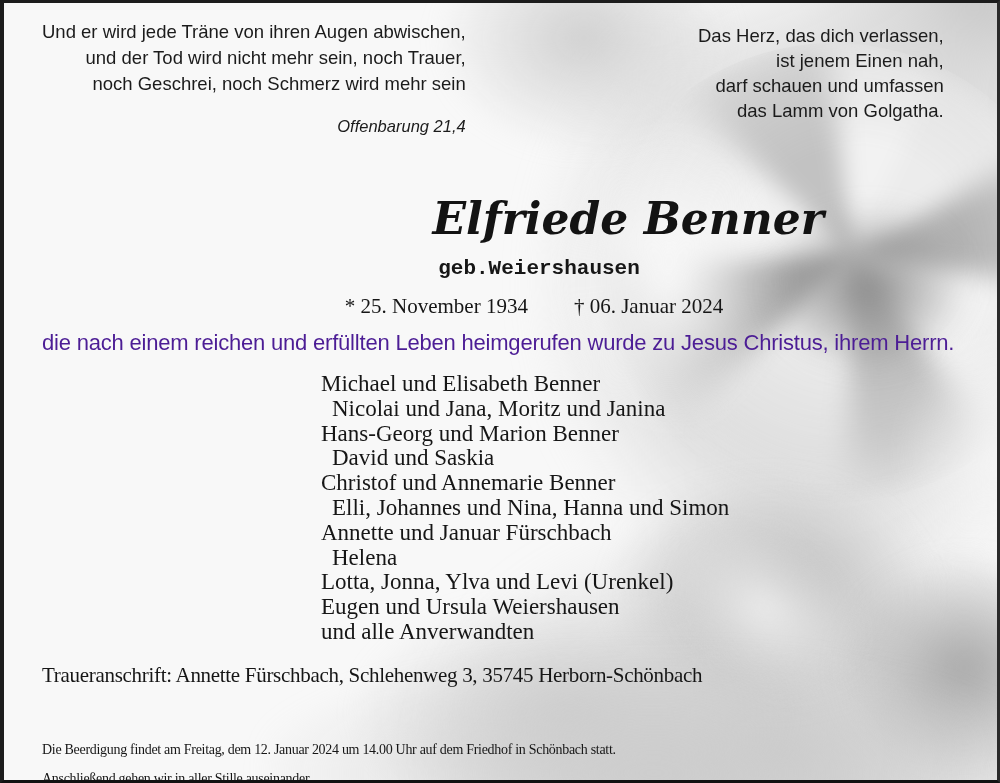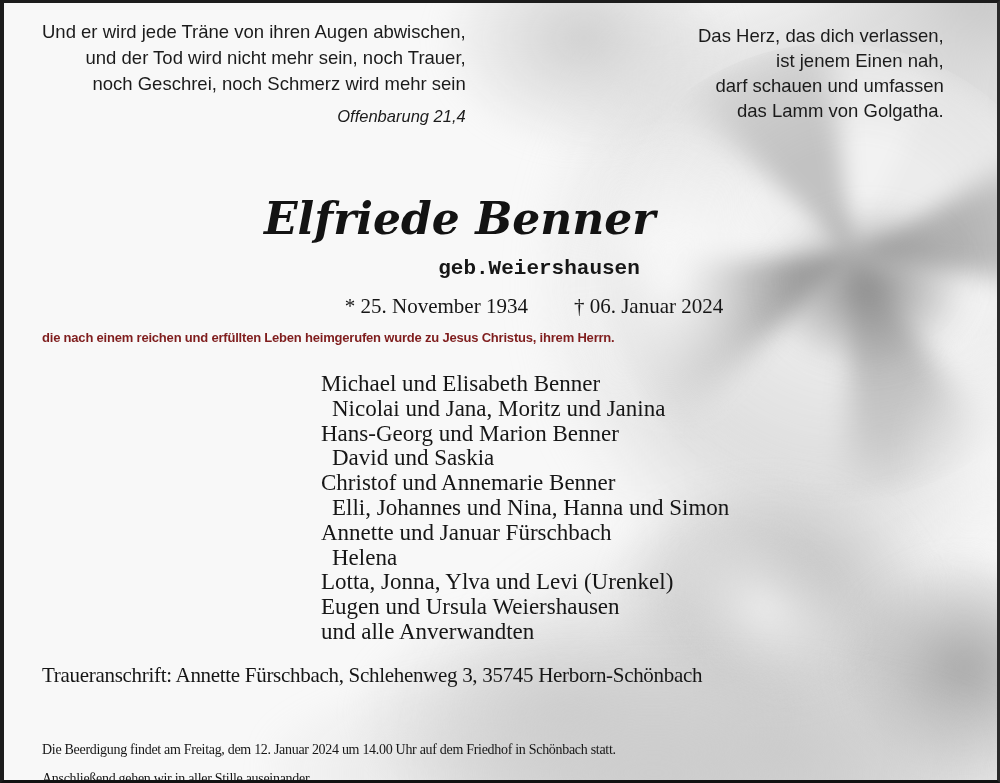--- a/index.html
+++ b/index.html
@@ -38,28 +38,28 @@
   #b-leaf1{left:600px;top:470px;width:330px;height:240px;background:radial-gradient(rgba(172,172,172,.85),rgba(172,172,172,0) 70%);}
   #b-leaf2{left:350px;top:590px;width:430px;height:240px;background:radial-gradient(rgba(204,204,204,.9),rgba(204,204,204,0) 72%);}
   #b-leaf3{left:830px;top:550px;width:260px;height:230px;background:radial-gradient(rgba(158,158,158,.85),rgba(158,158,158,0) 70%);}
   #b-stem{left:650px;top:530px;width:220px;height:150px;transform:rotate(35deg);background:radial-gradient(rgba(240,240,240,.95),rgba(240,240,240,0) 70%);}
   #b-bottom{left:260px;top:650px;width:780px;height:240px;border-radius:40%;background:radial-gradient(ellipse,rgba(203,203,203,.85),rgba(203,203,203,0) 75%);}
   
   .content{position:absolute;inset:0;z-index:2;}
   .quote{position:absolute;font-family:"Liberation Sans",sans-serif;font-size:18.5px;line-height:26px;color:#1b1b1b;text-align:right;}
   .quote-left{left:38px;top:16px;}
   .quote-right{left:694px;top:20px;line-height:25px;}
-  .quote .source{font-style:italic;font-size:16.5px;margin-top:6px;}
+  .quote .source{font-style:italic;font-size:16.5px;margin-top:16px;}
   .intro{position:absolute;left:38px;top:134px;width:927px;font-size:20px;line-height:26px;letter-spacing:-0.2px;}
   .intro .l1{text-align:justify;text-align-last:justify;}
-  .name{position:absolute;left:260px;top:190px;width:560px;text-align:left;
+  .name{position:absolute;left:260px;top:190px;width:560px;text-align:right;
     font-family:"DejaVu Serif",serif;font-style:italic;font-weight:bold;font-size:44px;line-height:52px;color:#131313;}
   .maiden{position:absolute;left:300px;top:254px;width:470px;text-align:center;font-weight:bold;font-size:21px;font-family:Liberation Mono, monospace;}
   .dates{position:absolute;left:280px;top:291px;width:500px;display:flex;justify-content:center;gap:46px;font-size:21px;}
-  .calling{position:absolute;left:38px;top:327px;font-family:"Liberation Sans",sans-serif;font-size:13px;letter-spacing:-0.2px;color:#7f1d1d;font-weight:bold;}
+  .calling{position:absolute;left:38px;top:327px;font-family:"Liberation Sans",sans-serif;font-size:22px;letter-spacing:-0.2px;color:#4c1d95;}
   .mourners{position:absolute;left:317px;top:369px;font-size:23px;line-height:24.8px;}
   .mourners .indent{padding-left:11px;}
   .address{position:absolute;left:38px;top:660px;font-size:21px;letter-spacing:-0.3px;white-space:nowrap;}
   .funeral{position:absolute;left:38px;top:732px;font-size:14px;line-height:29px;letter-spacing:-0.3px;}
   .funeral div{white-space:nowrap;}
 </style>
 </head>
 <body>
 
 <div class="page">

